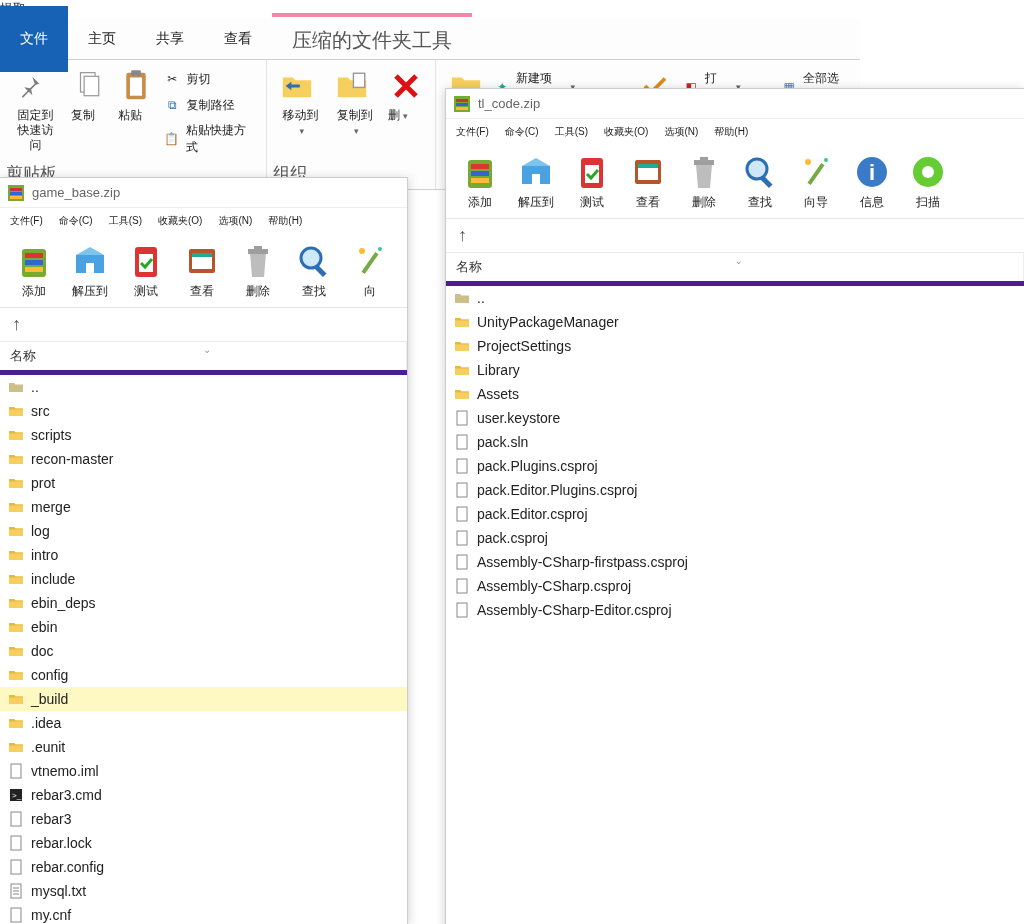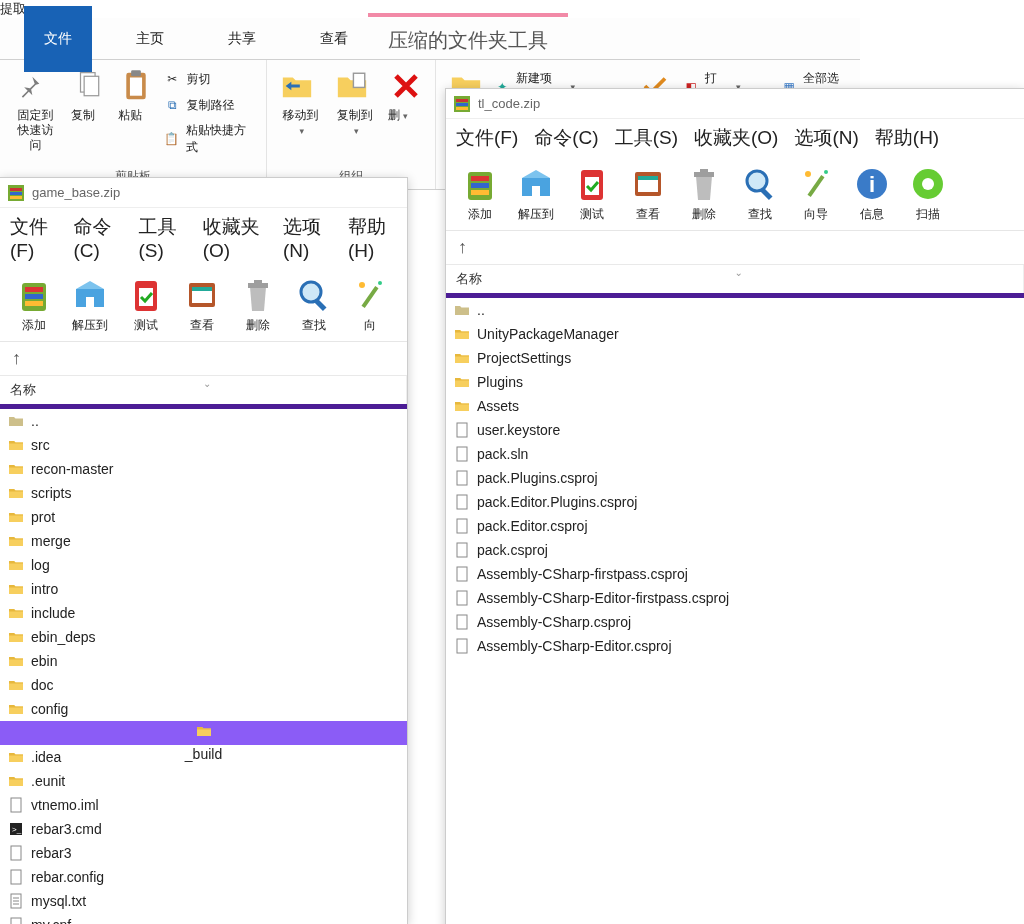--- a/index.html
+++ b/index.html
@@ -1,60 +1,60 @@
 <!DOCTYPE html>
 <html><head>
 <meta charset="utf-8">
 <style>
 * { margin: 0; padding: 0; box-sizing: border-box; font-family: "Microsoft YaHei", "Segoe UI", sans-serif; }
 body { width: 1024px; height: 924px; background: #fff; overflow: hidden; position: relative; font-size: 13px; color: #222; }
 
 .explorer-ribbon { position: absolute; top: 0; left: 0; width: 860px; }
 .ribbon-tabs { display: flex; align-items: center; height: 42px; border-bottom: 1px solid #d0d0d0; background: #fdfdfd; }
-.ribbon-tabs .tab { padding: 24px 20px; font-size: 14px; cursor: pointer; margin-left: 24px; }
+.ribbon-tabs .tab { padding: 24px 20px; font-size: 14px; cursor: pointer; }
 .ribbon-tabs .tab.active { background: #1862b5; color: #fff; }
 .ribbon-tabs .ctx-tab { padding: 10px 20px; font-size: 20px; border-top: 4px solid #f28aa7; color: #555; }
 
 .ribbon-body { display: flex; background: #fdfdfd; border-bottom: 1px solid #d0d0d0; height: 130px; }
 .ribbon-group { display: flex; flex-direction: column; border-right: 1px solid #e4e4e4; padding: 4px 6px 2px 6px; }
 .ribbon-group .row { display: flex; flex: 1; }
-.ribbon-group .label { text-align: center; font-size: 12px; color: #555; padding: 4px 0 2px 0; text-decoration: underline; }
+.ribbon-group .label { font-size: 17px; color: #555; padding: 4px 0 2px 0; text-decoration: underline; }
 .rbtn-lg { display: flex; flex-direction: column; align-items: flex-start; justify-content: flex-start; padding: 4px 6px; cursor: pointer; min-width: 46px; }
 .rbtn-lg .ic { width: 36px; height: 36px; margin-bottom: 4px; display: flex; align-items: center; justify-content: center; }
 .rbtn-lg .txt { font-size: 12px; text-align: center; line-height: 1.25; }
 .rbtn-sm { display: flex; align-items: center; padding: 2px 4px; font-size: 12px; cursor: pointer; gap: 5px; }
 .rbtn-sm .ic { width: 18px; height: 18px; display: flex; align-items: center; justify-content: center; }
 .col { display: flex; flex-direction: column; justify-content: flex-start; gap: 4px; padding-top: 4px; }
 
 
 .arch-win { position: absolute; background: #fff; border: 1px solid #ccc; box-shadow: 0 2px 10px rgba(0,0,0,.2); }
 .arch-win.left { top: 177px; left: 0; width: 408px; height: 747px; border-left: none; border-bottom: none; }
 .arch-win.right { top: 88px; left: 445px; width: 579px; height: 872px; border-right: none; border-bottom: none; }
 
 .titlebar { display: flex; align-items: center; gap: 8px; height: 30px; padding: 0 8px; background: #fff; border-bottom: 1px solid #eee; }
 .titlebar .ic { width: 16px; height: 16px; }
 .titlebar .txt { color: #666; font-size: 13px; }
 
-.menubar { display: flex; gap: 16px; padding: 6px 10px; font-size: 19px; color: #222; }
+.menubar { display: flex; gap: 16px; padding: 6px 10px; font-size: 10px; color: #222; }
 .menubar span { cursor: pointer; }
 
 .toolbar { display: flex; padding: 4px 6px; border-bottom: 1px solid #e6e6e6; }
 .tbtn { display: flex; flex-direction: column; align-items: center; padding: 3px 8px; cursor: pointer; min-width: 56px; }
 .tbtn .ic { width: 40px; height: 40px; display: flex; align-items: center; justify-content: center; }
 .tbtn .txt { font-size: 12px; margin-top: 2px; }
 
 .uprow { padding: 6px 12px; border-bottom: 1px solid #e9e9e9; color: #555; font-size: 18px; cursor: pointer; }
 
 .listhdr { display: flex; border-bottom: 5px solid #4c1d95; background: #fff; }
 .listhdr .col1 { flex: 1; padding: 5px 10px; font-size: 13px; color: #333; border-right: 1px solid #eee; position: relative; }
 .listhdr .sortmark { position: absolute; left: 50%; top: 2px; color: #999; font-size: 10px; }
 
 .filelist { overflow-y: auto; }
 .filerow { display: flex; align-items: center; gap: 7px; padding: 2px 8px; cursor: pointer; height: 24px; }
-.filerow.sel { background: #8b5cf6; flex-direction: column; }
+.filerow.sel { background: #fef9c3; }
 .filerow .ficon { width: 16px; height: 16px; flex-shrink: 0; }
 .filerow .fname { font-size: 14px; color: #222; }
 
 
 .svg-folder { fill: #f7cf5e; }
 .svg-folder-out { fill: #e7b83d; }
 .svg-file { fill: #fff; stroke: #888; stroke-width: 1; }
 .svg-pin { fill: #7d7d7d; }
 
 .chev::after { content: "▾"; font-size: 9px; color: #666; margin-left: 3px; }
@@ -305,28 +305,28 @@
             <path class="svg-folder" d="M1 4h5l1.5 1.5H15V13H1z"></path>
             <path class="svg-folder-out" d="M1 4h5l1.5 1.5H15v1H1z"></path>
           </svg></span>
         <span class="fname">src</span>
       </div>
       <div class="filerow">
         <span class="ficon"><svg width="16" height="16" viewBox="0 0 16 16">
             <path class="svg-folder" d="M1 4h5l1.5 1.5H15V13H1z"></path>
             <path class="svg-folder-out" d="M1 4h5l1.5 1.5H15v1H1z"></path>
           </svg></span>
+        <span class="fname">scripts</span>
+      </div>
+      <div class="filerow">
+        <span class="ficon"><svg width="16" height="16" viewBox="0 0 16 16">
+            <path class="svg-folder" d="M1 4h5l1.5 1.5H15V13H1z"></path>
+            <path class="svg-folder-out" d="M1 4h5l1.5 1.5H15v1H1z"></path>
+          </svg></span>
         <span class="fname">recon-master</span>
-      </div>
-      <div class="filerow">
-        <span class="ficon"><svg width="16" height="16" viewBox="0 0 16 16">
-            <path class="svg-folder" d="M1 4h5l1.5 1.5H15V13H1z"></path>
-            <path class="svg-folder-out" d="M1 4h5l1.5 1.5H15v1H1z"></path>
-          </svg></span>
-        <span class="fname">scripts</span>
       </div>
       <div class="filerow">
         <span class="ficon"><svg width="16" height="16" viewBox="0 0 16 16">
             <path class="svg-folder" d="M1 4h5l1.5 1.5H15V13H1z"></path>
             <path class="svg-folder-out" d="M1 4h5l1.5 1.5H15v1H1z"></path>
           </svg></span>
         <span class="fname">prot</span>
       </div>
       <div class="filerow">
         <span class="ficon"><svg width="16" height="16" viewBox="0 0 16 16">
@@ -416,20 +416,26 @@
             <rect x="2" y="2" width="12" height="12" fill="#222"></rect>
             <text x="4" y="11" fill="#fff" font-size="8">&gt;_</text>
           </svg></span>
         <span class="fname">rebar3.cmd</span>
       </div>
       <div class="filerow">
         <span class="ficon"><svg width="16" height="16" viewBox="0 0 16 16">
             <rect x="3" y="1" width="10" height="14" class="svg-file"></rect>
           </svg></span>
         <span class="fname">rebar3</span>
+      </div>
+      <div class="filerow">
+        <span class="ficon"><svg width="16" height="16" viewBox="0 0 16 16">
+            <rect x="3" y="1" width="10" height="14" class="svg-file"></rect>
+          </svg></span>
+        <span class="fname">rebar.lock</span>
       </div>
       <div class="filerow">
         <span class="ficon"><svg width="16" height="16" viewBox="0 0 16 16">
             <rect x="3" y="1" width="10" height="14" class="svg-file"></rect>
           </svg></span>
         <span class="fname">rebar.config</span>
       </div>
       <div class="filerow">
         <span class="ficon"><svg width="16" height="16" viewBox="0 0 16 16">
             <rect x="3" y="1" width="10" height="14" class="svg-file"></rect>
@@ -579,21 +585,21 @@
             <path class="svg-folder" d="M1 4h5l1.5 1.5H15V13H1z"></path>
             <path class="svg-folder-out" d="M1 4h5l1.5 1.5H15v1H1z"></path>
           </svg></span>
         <span class="fname">ProjectSettings</span>
       </div>
       <div class="filerow">
         <span class="ficon"><svg width="16" height="16" viewBox="0 0 16 16">
             <path class="svg-folder" d="M1 4h5l1.5 1.5H15V13H1z"></path>
             <path class="svg-folder-out" d="M1 4h5l1.5 1.5H15v1H1z"></path>
           </svg></span>
-        <span class="fname">Plugins</span>
+        <span class="fname">Library</span>
       </div>
       <div class="filerow">
         <span class="ficon"><svg width="16" height="16" viewBox="0 0 16 16">
             <path class="svg-folder" d="M1 4h5l1.5 1.5H15V13H1z"></path>
             <path class="svg-folder-out" d="M1 4h5l1.5 1.5H15v1H1z"></path>
           </svg></span>
         <span class="fname">Assets</span>
       </div>
       <div class="filerow">
         <span class="ficon"><svg width="16" height="16" viewBox="0 0 16 16">
@@ -634,26 +640,20 @@
       <div class="filerow">
         <span class="ficon"><svg width="16" height="16" viewBox="0 0 16 16">
             <rect x="3" y="1" width="10" height="14" class="svg-file"></rect>
           </svg></span>
         <span class="fname">Assembly-CSharp-firstpass.csproj</span>
       </div>
       <div class="filerow">
         <span class="ficon"><svg width="16" height="16" viewBox="0 0 16 16">
             <rect x="3" y="1" width="10" height="14" class="svg-file"></rect>
           </svg></span>
-        <span class="fname">Assembly-CSharp-Editor-firstpass.csproj</span>
-      </div>
-      <div class="filerow">
-        <span class="ficon"><svg width="16" height="16" viewBox="0 0 16 16">
-            <rect x="3" y="1" width="10" height="14" class="svg-file"></rect>
-          </svg></span>
         <span class="fname">Assembly-CSharp.csproj</span>
       </div>
       <div class="filerow">
         <span class="ficon"><svg width="16" height="16" viewBox="0 0 16 16">
             <rect x="3" y="1" width="10" height="14" class="svg-file"></rect>
           </svg></span>
         <span class="fname">Assembly-CSharp-Editor.csproj</span>
       </div>
     </div>
 </div>

